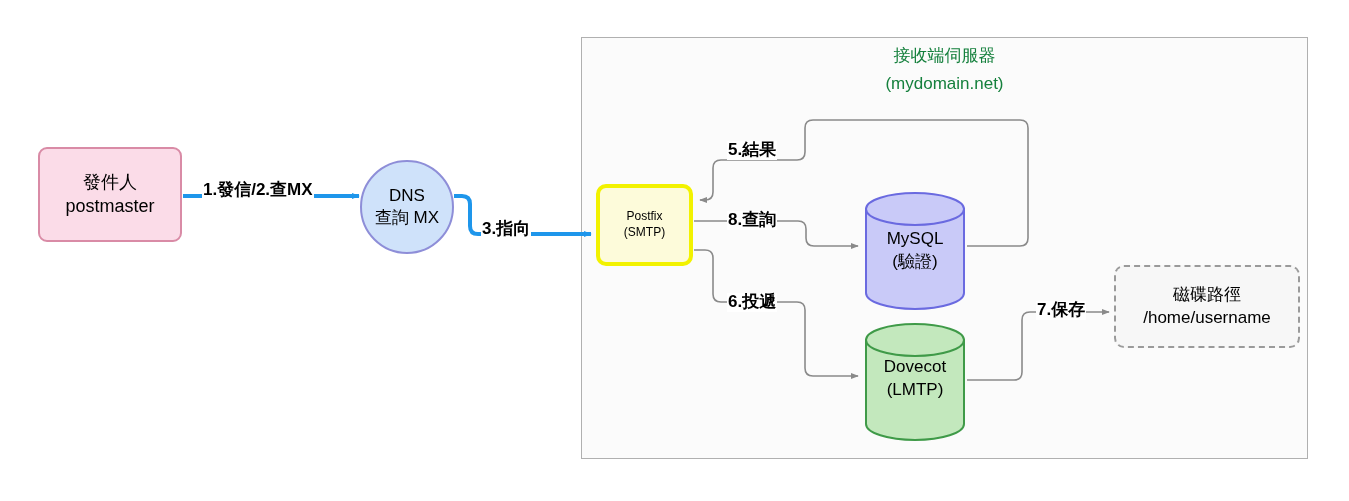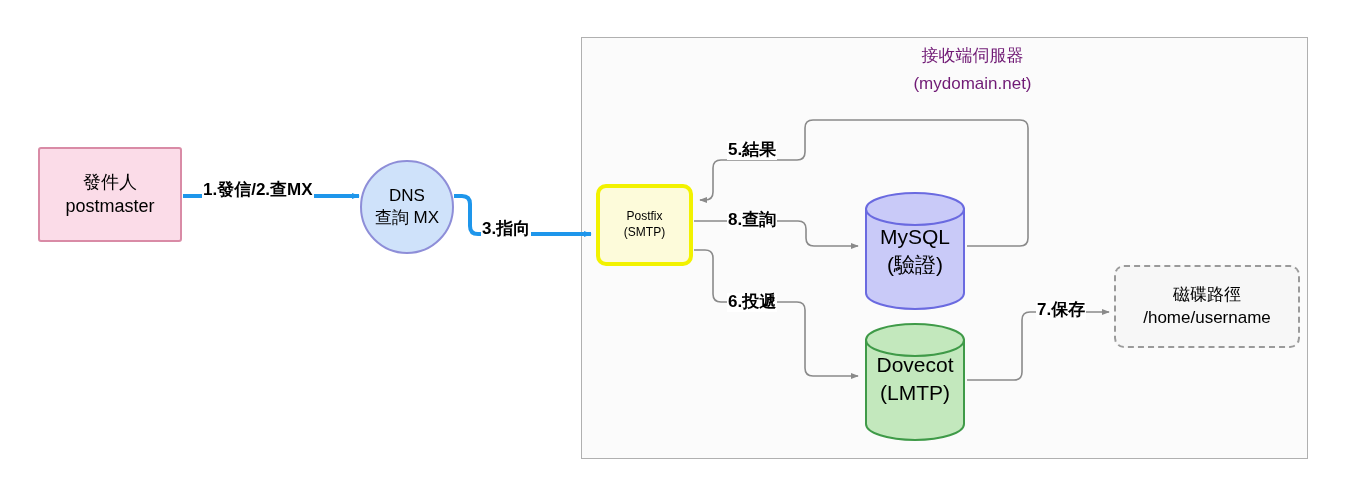--- a/index.html
+++ b/index.html
@@ -39,21 +39,21 @@
   .node .l1, .node .l2 {
     display: block;
     white-space: nowrap;
   }
 
   
   #sender-node {
     left: 38px; top: 147px; width: 144px; height: 95px;
     background: #fbdce8;
     border: 2px solid #d98ba6;
-    border-radius: 3px;
+    border-radius: 9px;
     font-size: 18px;
   }
 
   
   #dns-node {
     left: 360px; top: 160px; width: 94px; height: 94px;
     background: #cfe2fa;
     border: 2px solid #8e8ed8;
     border-radius: 50%;
     font-size: 17px;
@@ -79,43 +79,42 @@
 
   
   .cyl-label {
     position: absolute;
     display: flex;
     flex-direction: column;
     align-items: center;
     justify-content: center;
     text-align: center;
     color: #000000;
-    font-size: 21px;
+    font-size: 17px;
     line-height: 1.34;
     pointer-events: none;
   }
   #mysql-label { left: 863px; top: 196px; width: 104px; height: 110px; }
   #dovecot-label { left: 863px; top: 326px; width: 104px; height: 106px; }
 
   
   #server-group {
     position: absolute;
     left: 581px; top: 37px; width: 727px; height: 422px;
     background: #fbfbfb;
     border: 1.5px solid #b0b0b0;
     box-sizing: border-box;
   }
   #server-title {
     position: absolute;
     left: 581px; top: 42px; width: 727px;
     text-align: center;
     font-size: 17px;
-    color: #701a75;
+    color: #15803d;
     line-height: 1.62;
-    padding-left: 28px;
   }
   #server-title .l2 { display: block; }
 
   
   .edge-label {
     position: absolute;
     background: #ffffff;
     color: #000000;
     font-size: 17px;
     white-space: nowrap;

